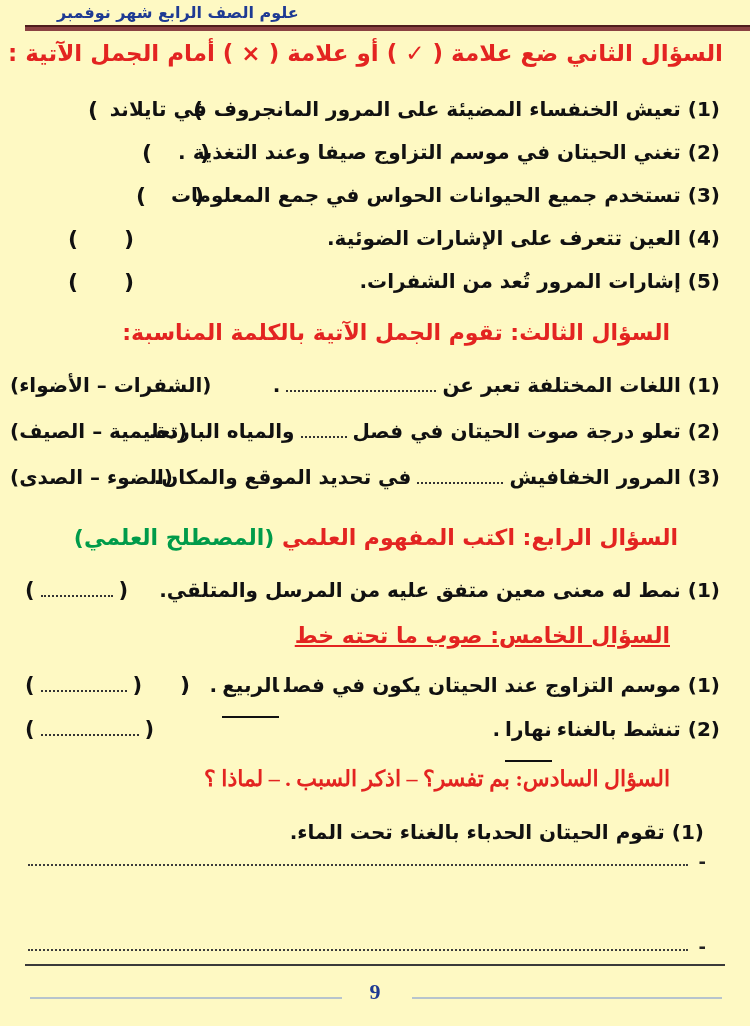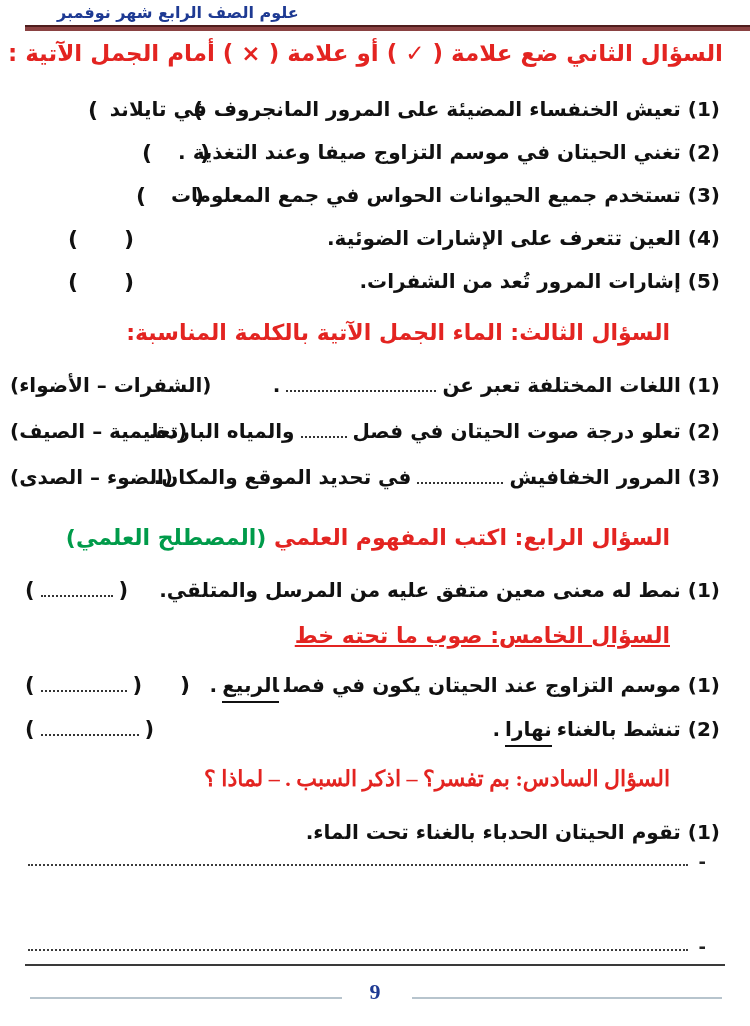--- a/index.html
+++ b/index.html
@@ -1,68 +1,68 @@
 <!DOCTYPE html>
 <html lang="ar"><head>
 <meta charset="utf-8">
 <style>
   html,body{margin:0;padding:0;background:#e8e8e8;}
   .page{
     position:relative;width:750px;height:1026px;margin:0 auto;
-    background:#ffffff;overflow:hidden;
+    background:#fef9c3;overflow:hidden;
     font-family:"DejaVu Sans","Liberation Sans",sans-serif;
     color:#111;
   }
   
   .doc-title{position:absolute;top:3px;left:57px;direction:rtl;
     font-size:16px;font-weight:bold;color:#1e3a93;}
   .top-rule{position:absolute;top:25px;left:25px;right:0;height:4px;
     background:#8a4242;border-top:2px solid #4f1d1d;}
   
   .qtitle{position:absolute;direction:rtl;text-align:left;
     font-size:22px;font-weight:bold;color:#e32421;white-space:nowrap;}
   .row{position:relative;direction:rtl;text-align:right;
     padding-right:30px;font-size:20px;font-weight:bold;white-space:nowrap;}
   .num{margin-left:7px;}
   .blank{position:absolute;direction:ltr;font-size:22px;font-weight:bold;}
   .gap{display:inline-block;}
   .dots{display:inline-block;height:13px;border-bottom:2px dotted #333;margin:0 6px;}
   .ansgrp{position:absolute;direction:ltr;font-size:21px;font-weight:bold;}
   .choices{position:absolute;left:10px;top:0;direction:rtl;font-size:20px;font-weight:bold;}
-  .uline{border-bottom:2.5px solid #111;padding-bottom:4px;margin:0 5px;}
+  .uline{border-bottom:2.5px solid #111;padding-bottom:19px;margin:0 5px;}
   .lparen{position:absolute;font-size:22px;font-weight:bold;}
   .ansline{position:absolute;left:0;right:0;height:18px;}
   .ansline .dash{position:absolute;right:44px;top:-4px;font-size:18px;font-weight:bold;color:#222;}
   .ansline .linedots{position:absolute;left:28px;right:62px;top:9px;border-top:2.5px dotted #3c3c3c;}
   .bottom-rule{position:absolute;top:964px;left:25px;right:25px;height:2px;background:#3a3a3a;}
   
   .q2-title{top:40px;right:27px;font-size:23px;}
   .q2-items{position:absolute;top:88px;left:0;right:0;}
   .q2-items .row{height:43px;line-height:43px;}
   .b1{left:88px}.b1 .gap{width:95px}
   .b2{left:142px}.b2 .gap{width:48px}
   .b3{left:136px}.b3 .gap{width:48px}
   .b4{left:68px}.b4 .gap{width:46px}
   .b5{left:68px}.b5 .gap{width:46px}
   .q3-title{top:320px;right:80px;}
   .q3-items{position:absolute;top:362px;left:0;right:0;}
   .q3-items .row{height:46px;line-height:46px;}
   .d1{width:150px}.d2{width:46px}.d3{width:86px}.d4{width:72px}.d5{width:86px}.d6{width:98px}
-  .q4-title{top:525px;right:80px;}
+  .q4-title{top:525px;right:72px;}
   .q4-title .green{color:#009b4a;}
   .q4-item{position:absolute;top:570px;left:0;right:0;height:40px;line-height:40px;}
   .q5-title{top:623px;right:80px;text-decoration:underline;}
   .q5-items{position:absolute;top:663px;left:0;right:0;}
   .q5-items .row{height:44px;line-height:44px;}
   .lp1{left:180px;top:0;}
   .g5a{left:25px;top:0;}
   .g5b{left:25px;top:0;}
   .g4a{left:25px;top:0;}
   .q6-title{top:766px;right:80px;font-family:Liberation Serif, serif;}
-  .q6-item1{position:absolute;top:812px;left:0;right:0;height:40px;line-height:40px;}
+  .q6-item1{position:absolute;top:812px;left:0;right:16px;height:40px;line-height:40px;}
   .ansline1{top:855px;}
   .q6-item2{position:absolute;top:886px;left:0;right:0;height:40px;line-height:40px;}
   .ansline2{top:940px;}
   
   .f-line-left{position:absolute;top:997px;left:30px;width:312px;height:2px;background:#b7c4cd;}
   .f-line-right{position:absolute;top:997px;left:412px;right:28px;height:2px;background:#b7c4cd;}
   .page-num{position:absolute;top:979px;left:0;right:0;text-align:center;
     font-family:"Liberation Serif","DejaVu Serif",serif;
     font-size:22px;font-weight:bold;color:#1e3a93;}
   .brand{position:absolute;top:1000px;left:22px;direction:rtl;
@@ -93,21 +93,21 @@
     <div class="row">
       <span class="num">(4)</span><span>العين تتعرف على الإشارات الضوئية.</span>
       <span class="blank b4"><span>(</span><span class="gap"></span><span>)</span></span>
     </div>
     <div class="row">
       <span class="num">(5)</span><span>إشارات المرور تُعد من الشفرات.</span>
       <span class="blank b5"><span>(</span><span class="gap"></span><span>)</span></span>
     </div>
   </div>
 
-  <div class="qtitle q3-title">السؤال الثالث: الماء الجمل الآتية بالكلمة المناسبة:</div>
+  <div class="qtitle q3-title">السؤال الثالث: تقوم الجمل الآتية بالكلمة المناسبة:</div>
   <div class="q3-items">
     <div class="row">
       <span class="num">(1)</span><span>اللغات المختلفة تعبر عن</span><span class="dots d1"></span><span>.</span>
       <span class="choices">(الشفرات  –  الأضواء)</span>
     </div>
     <div class="row">
       <span class="num">(2)</span><span>تعلو درجة صوت الحيتان في فصل</span><span class="dots d2"></span><span>والمياه الباردة.</span>
       <span class="choices">(تعليمية – الصيف)</span>
     </div>
     <div class="row">

